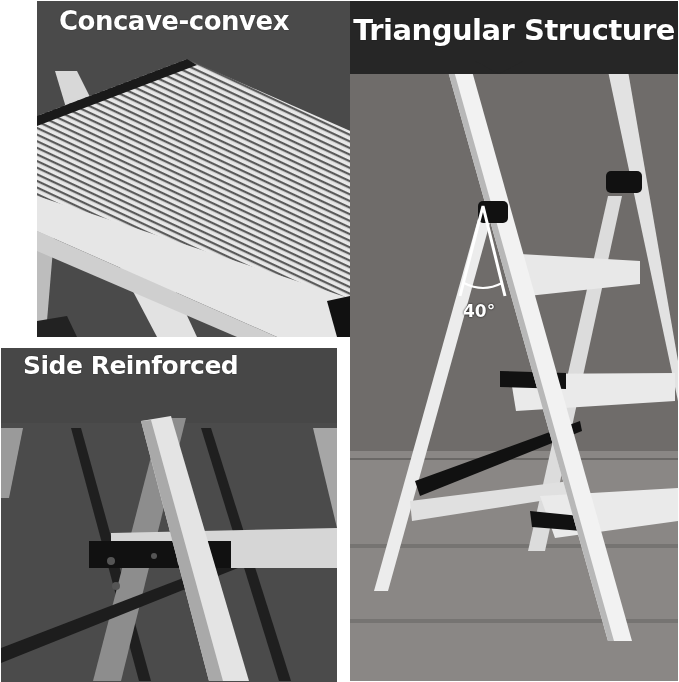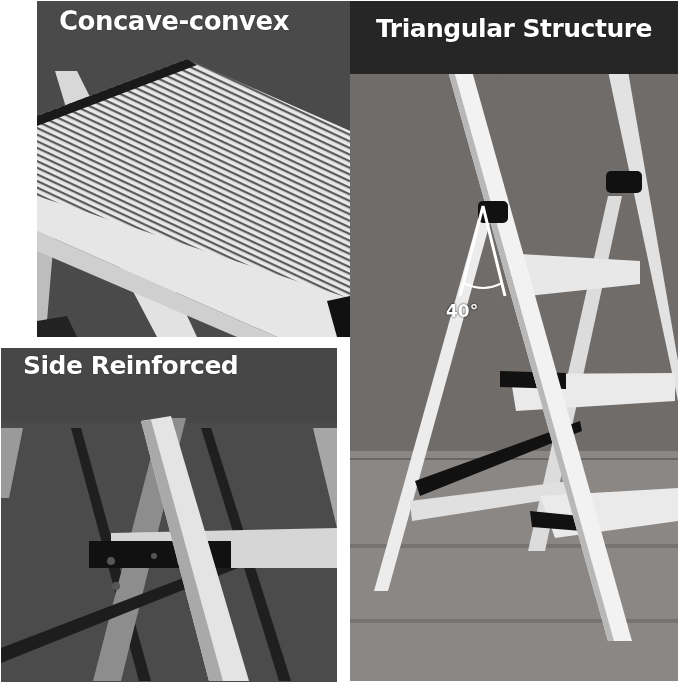--- a/index.html
+++ b/index.html
@@ -6,23 +6,23 @@
   body{width:679px;height:682px;position:relative;overflow:hidden;font-family:"DejaVu Sans",sans-serif;}
   .panel{position:absolute;overflow:hidden;}
   #p1{left:1px;top:1px;width:336px;height:336px;background:#4a4a4a;margin-left:36px;}
   #p2{left:1px;top:348px;width:336px;height:398px;background:#4b4b4b;}
   #p3{left:350px;top:1px;width:328px;height:680px;background:#6e6b69;}
   .title{position:absolute;color:#fff;font-weight:bold;letter-spacing:-0.5px;line-height:1.1;text-shadow:0 0 1px #000;z-index:5;}
   #p1 .title{left:22px;top:6px;font-size:26px;}
   #p2 .title{left:22px;top:4px;font-size:25px;}
   #p3 .banner{position:absolute;left:0;top:0;width:100%;height:73px;background:#262626;z-index:4;}
   #p3 .notch{position:absolute;left:125px;top:60px;width:0;height:0;border-left:24px solid transparent;border-right:24px solid transparent;border-top:13px solid #262626;z-index:4;}
-  #p3 .title{left:0;width:100%;text-align:center;top:14px;font-size:25px;}
+  #p3 .title{left:0;width:100%;text-align:center;top:14px;font-size:29px;}
   svg{position:absolute;left:0;top:0;}
-  .angle{position:absolute;left:96px;top:300px;color:#fff;font-weight:bold;font-size:17px;z-index:6;text-shadow:0 0 2px #000;}
+  .angle{position:absolute;left:113px;top:300px;color:#fff;font-weight:bold;font-size:17px;z-index:6;text-shadow:0 0 2px #000;}
 </style>
 </head>
 <body>
 
 <div class="panel" id="p1">
   <svg width="336" height="336">
     <defs>
       <pattern id="ribs" width="6" height="6" patternUnits="userSpaceOnUse" patternTransform="rotate(25)">
         <rect width="6" height="6" fill="#e8e8e8"></rect>
         <rect width="6" height="2.2" fill="#5a5a5a"></rect>

